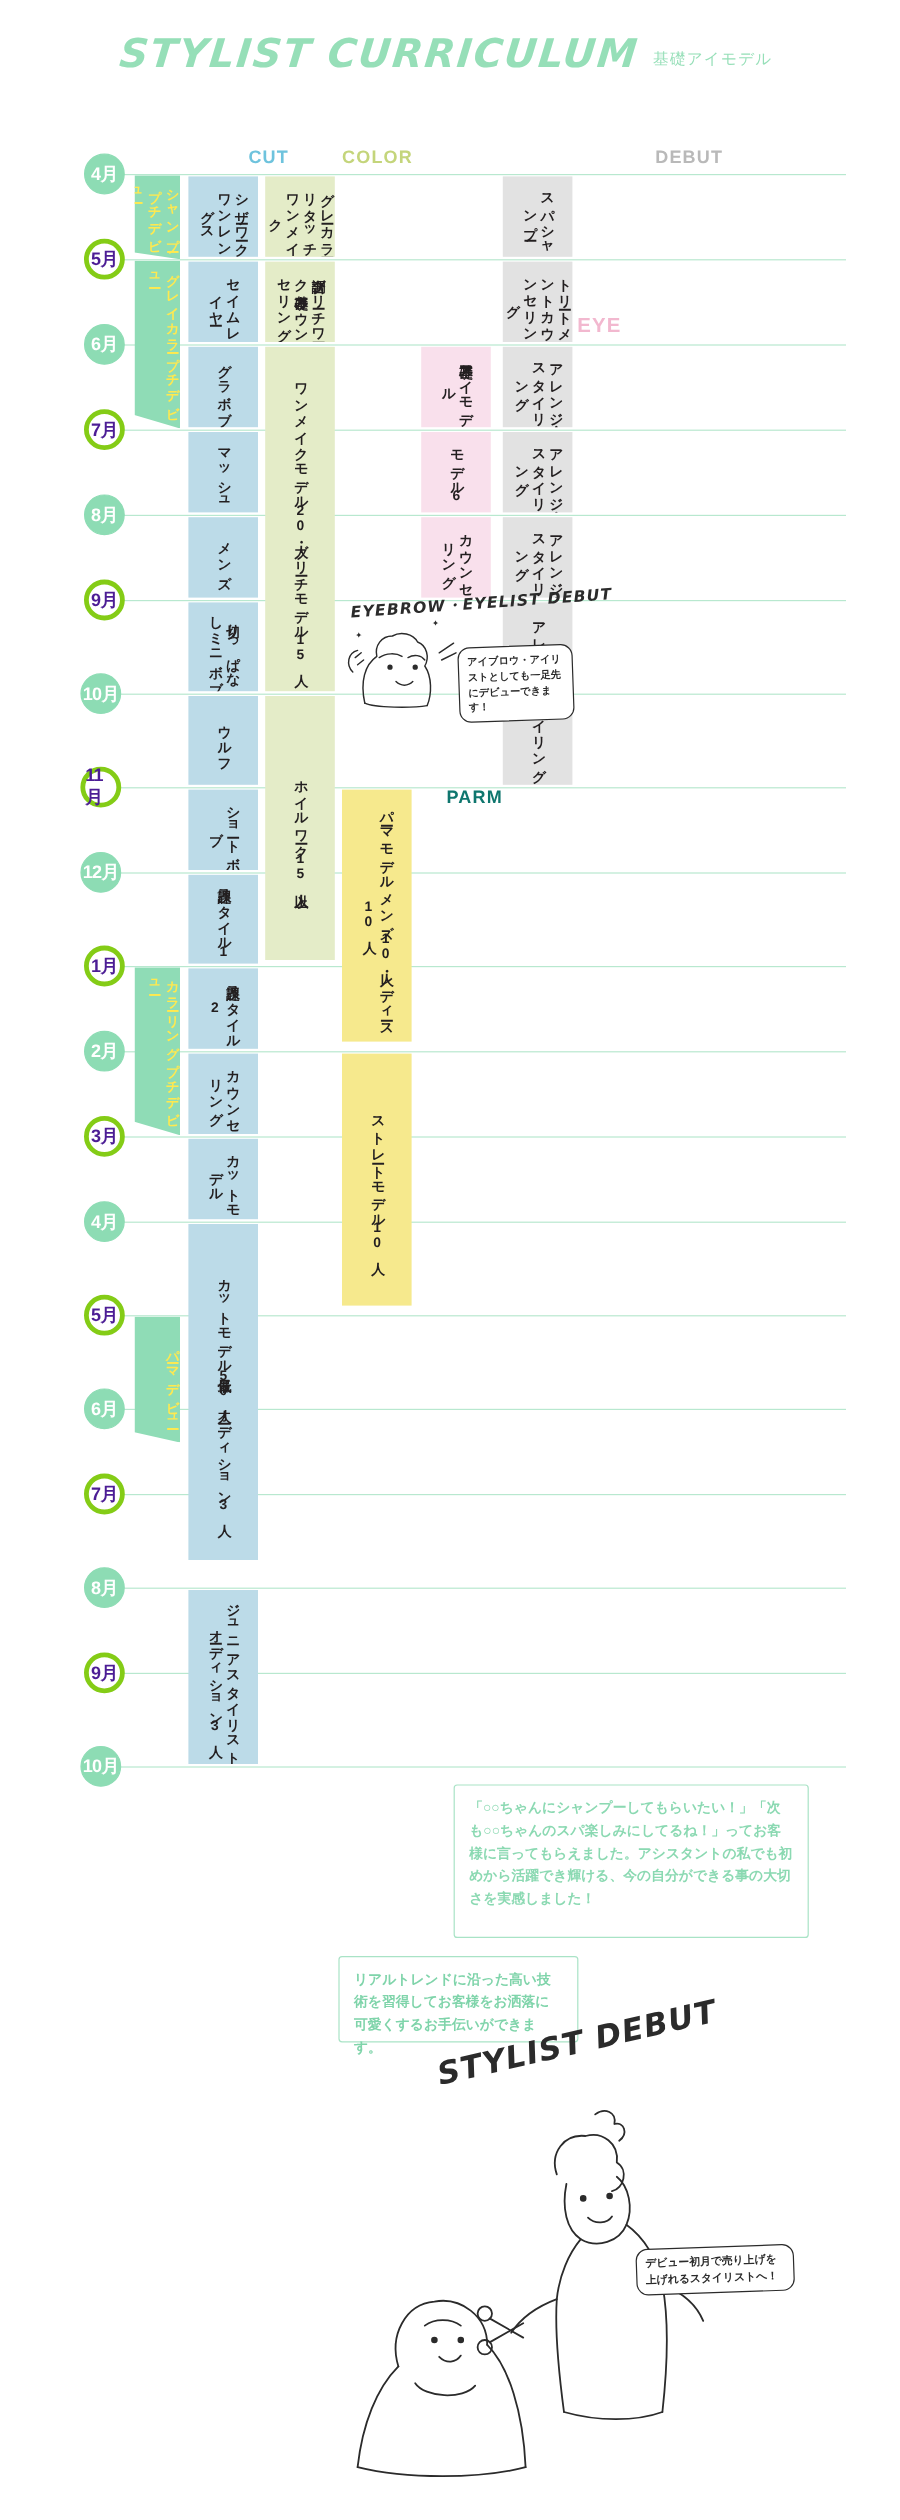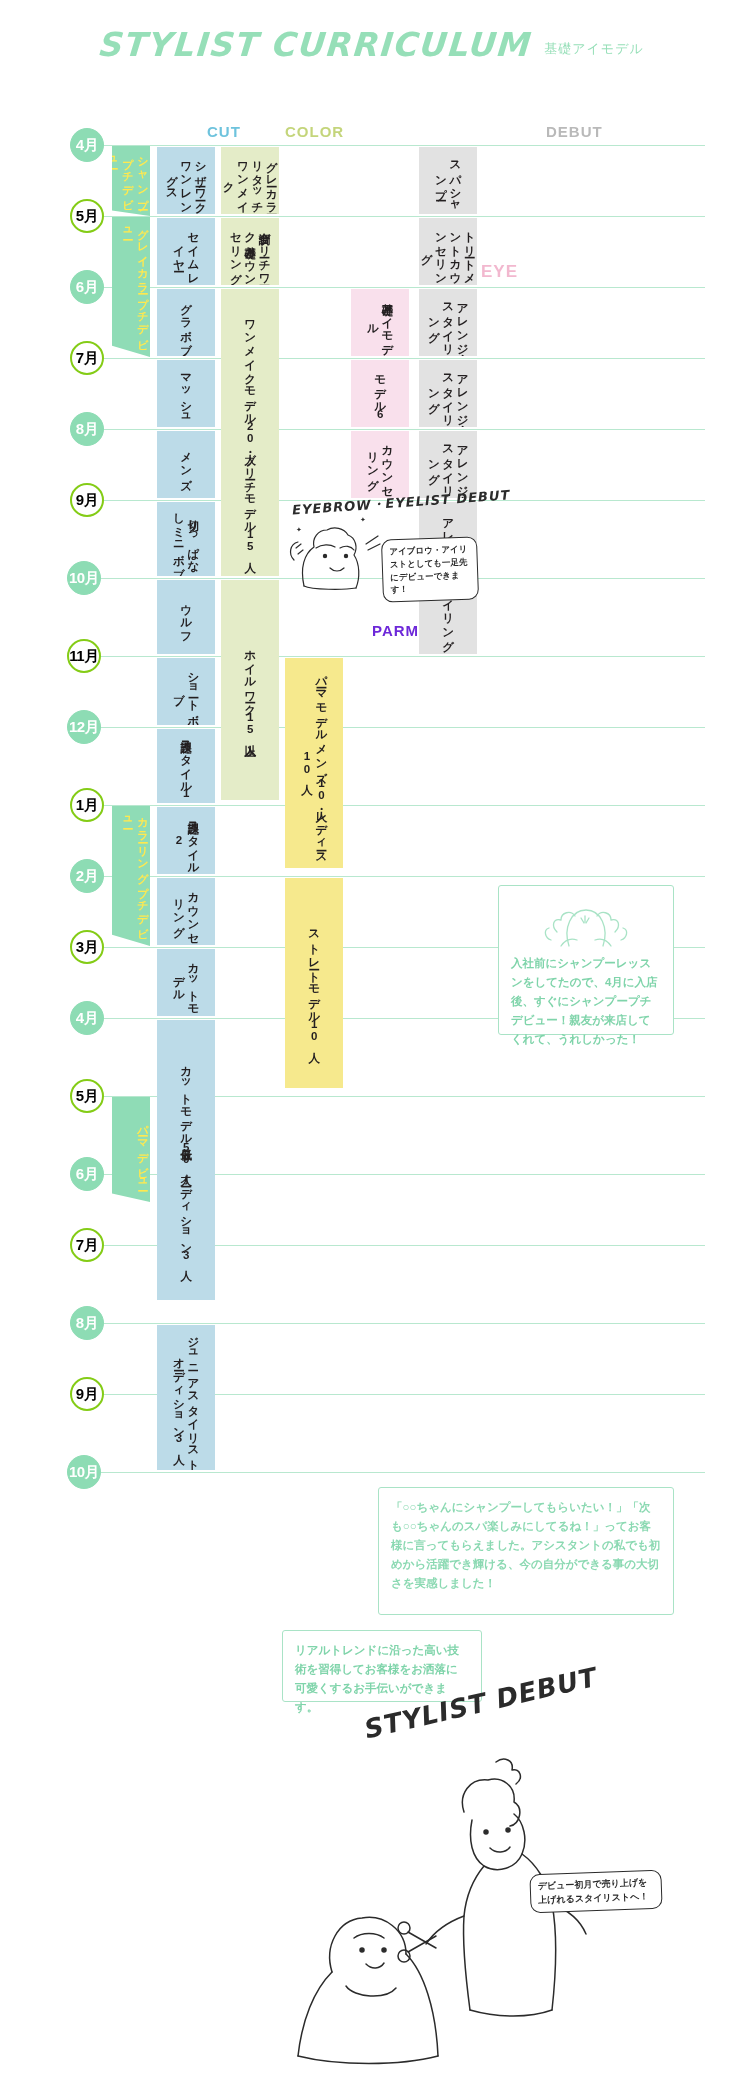--- a/index.html
+++ b/index.html
@@ -21,31 +21,31 @@
     transform:skewX(-6deg);
   }
   .title-sub { font-size:13px; color:#96dfb8; letter-spacing:1px; padding-bottom:3px; }
 
   
   .colhead { position:absolute; font-size:15px; font-weight:bold; letter-spacing:1px; }
   .colhead.cut   { left:207px; top:123px; color:#6ec3dd; }
   .colhead.color { left:285px; top:123px; color:#c4d57b; }
   .colhead.other { left:546px; top:123px; color:#b9b9b9; }
   .colhead.eye   { left:481px; top:262px; color:#f2b8cf; font-size:17px; }
-  .colhead.parm  { left:372px; top:622px; color:#6d28d9; font-size:15px; }
+  .colhead.parm  { left:372px; top:656px; color:#0f766e; font-size:15px; }
 
   
   .mrow { position:absolute; left:95px; width:610px; height:1px; background:#b8e8cf; }
   .mcirc {
     position:absolute; width:34px; height:34px; border-radius:50%;
     display:flex; align-items:center; justify-content:center;
     font-size:15px; font-weight:bold; letter-spacing:-.5px;
   }
   .mcirc.fill { background:#8ddcb4; color:#ffffff; border:1px solid #8ddcb4; }
-  .mcirc.open { background:#ffffff; color:#000000; border:2px solid #84cc16; }
+  .mcirc.open { background:#ffffff; color:#4c1d95; border:4px solid #84cc16; }
 
   
   .vcell {
     position:absolute;
     writing-mode:vertical-rl; text-orientation:upright;
     display:flex; align-items:center; justify-content:center;
     font-size:11.5px; line-height:1.25; color:#231f20;
     letter-spacing:.5px; font-weight:bold; text-align:center;
     padding:3px 0; overflow:hidden;
   }
@@ -196,35 +196,20 @@
       </g>
       <g fill="#2b2b2b" font-size="7" font-family="DejaVu Sans, sans-serif">
         <text x="78" y="24">✦</text>
         <text x="14" y="34">✦</text>
       </g>
     </svg>
   </div>
   <div class="hand-title" style="left:292px; top:494px; font-size:13px; transform:rotate(-4deg);">EYEBROW・EYELIST DEBUT</div>
   <div class="bubble-box" style="left:382px; top:538px; width:96px; transform:rotate(-2deg);">アイブロウ・アイリストとしても一足先にデビューできます！</div>
 
-  <div class="callout" style="left:498px; top:885px; width:176px; height:150px;">
-    <svg width="110" height="52" viewBox="0 0 110 52" style="display:block;margin:0 auto 6px;">
-      <g fill="none" stroke="#a9e3c6" stroke-width="1.3" stroke-linecap="round" stroke-linejoin="round">
-        <path d="M38,50 C32,32 40,14 55,14 C70,14 78,32 72,50"></path>
-        <path d="M26,36 C20,30 22,22 30,24 C30,16 40,14 44,20"></path>
-        <path d="M84,36 C90,30 88,22 80,24 C80,16 70,14 66,20"></path>
-        <path d="M20,44 C14,42 12,34 18,32"></path>
-        <path d="M90,44 C96,42 98,34 92,32"></path>
-        <path d="M30,50 C34,44 40,42 46,44"></path>
-        <path d="M64,44 C70,42 76,44 80,50"></path>
-        <path d="M50,22 L53,27 M58,22 L55,27 M54,20 L54,26"></path>
-      </g>
-    </svg>
-    <div>入社前にシャンプーレッスンをしてたので、4月に入店後、すぐにシャンプープチデビュー！親友が来店してくれて、うれしかった！</div>
-  </div>
 
   <div class="callout pink" style="left:378px; top:1487px; width:296px; height:128px;">
     <div>「○○ちゃんにシャンプーしてもらいたい！」「次も○○ちゃんのスパ楽しみにしてるね！」ってお客様に言ってもらえました。アシスタントの私でも初めから活躍でき輝ける、今の自分ができる事の大切さを実感しました！</div>
   </div>
 
   <div class="callout" style="left:282px; top:1630px; width:200px; height:72px;">
     <div>リアルトレンドに沿った高い技術を習得してお客様をお洒落に可愛くするお手伝いができます。</div>
   </div>
 
   <div class="illus" style="left:258px; top:1700px; width:430px; height:380px;">

